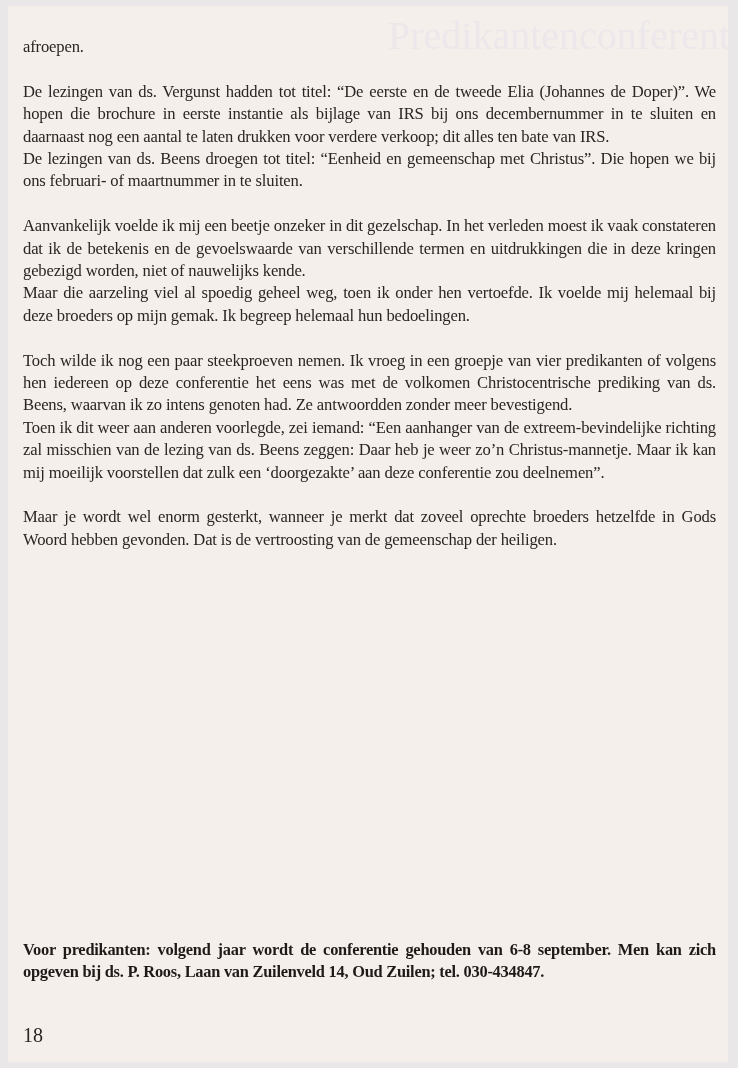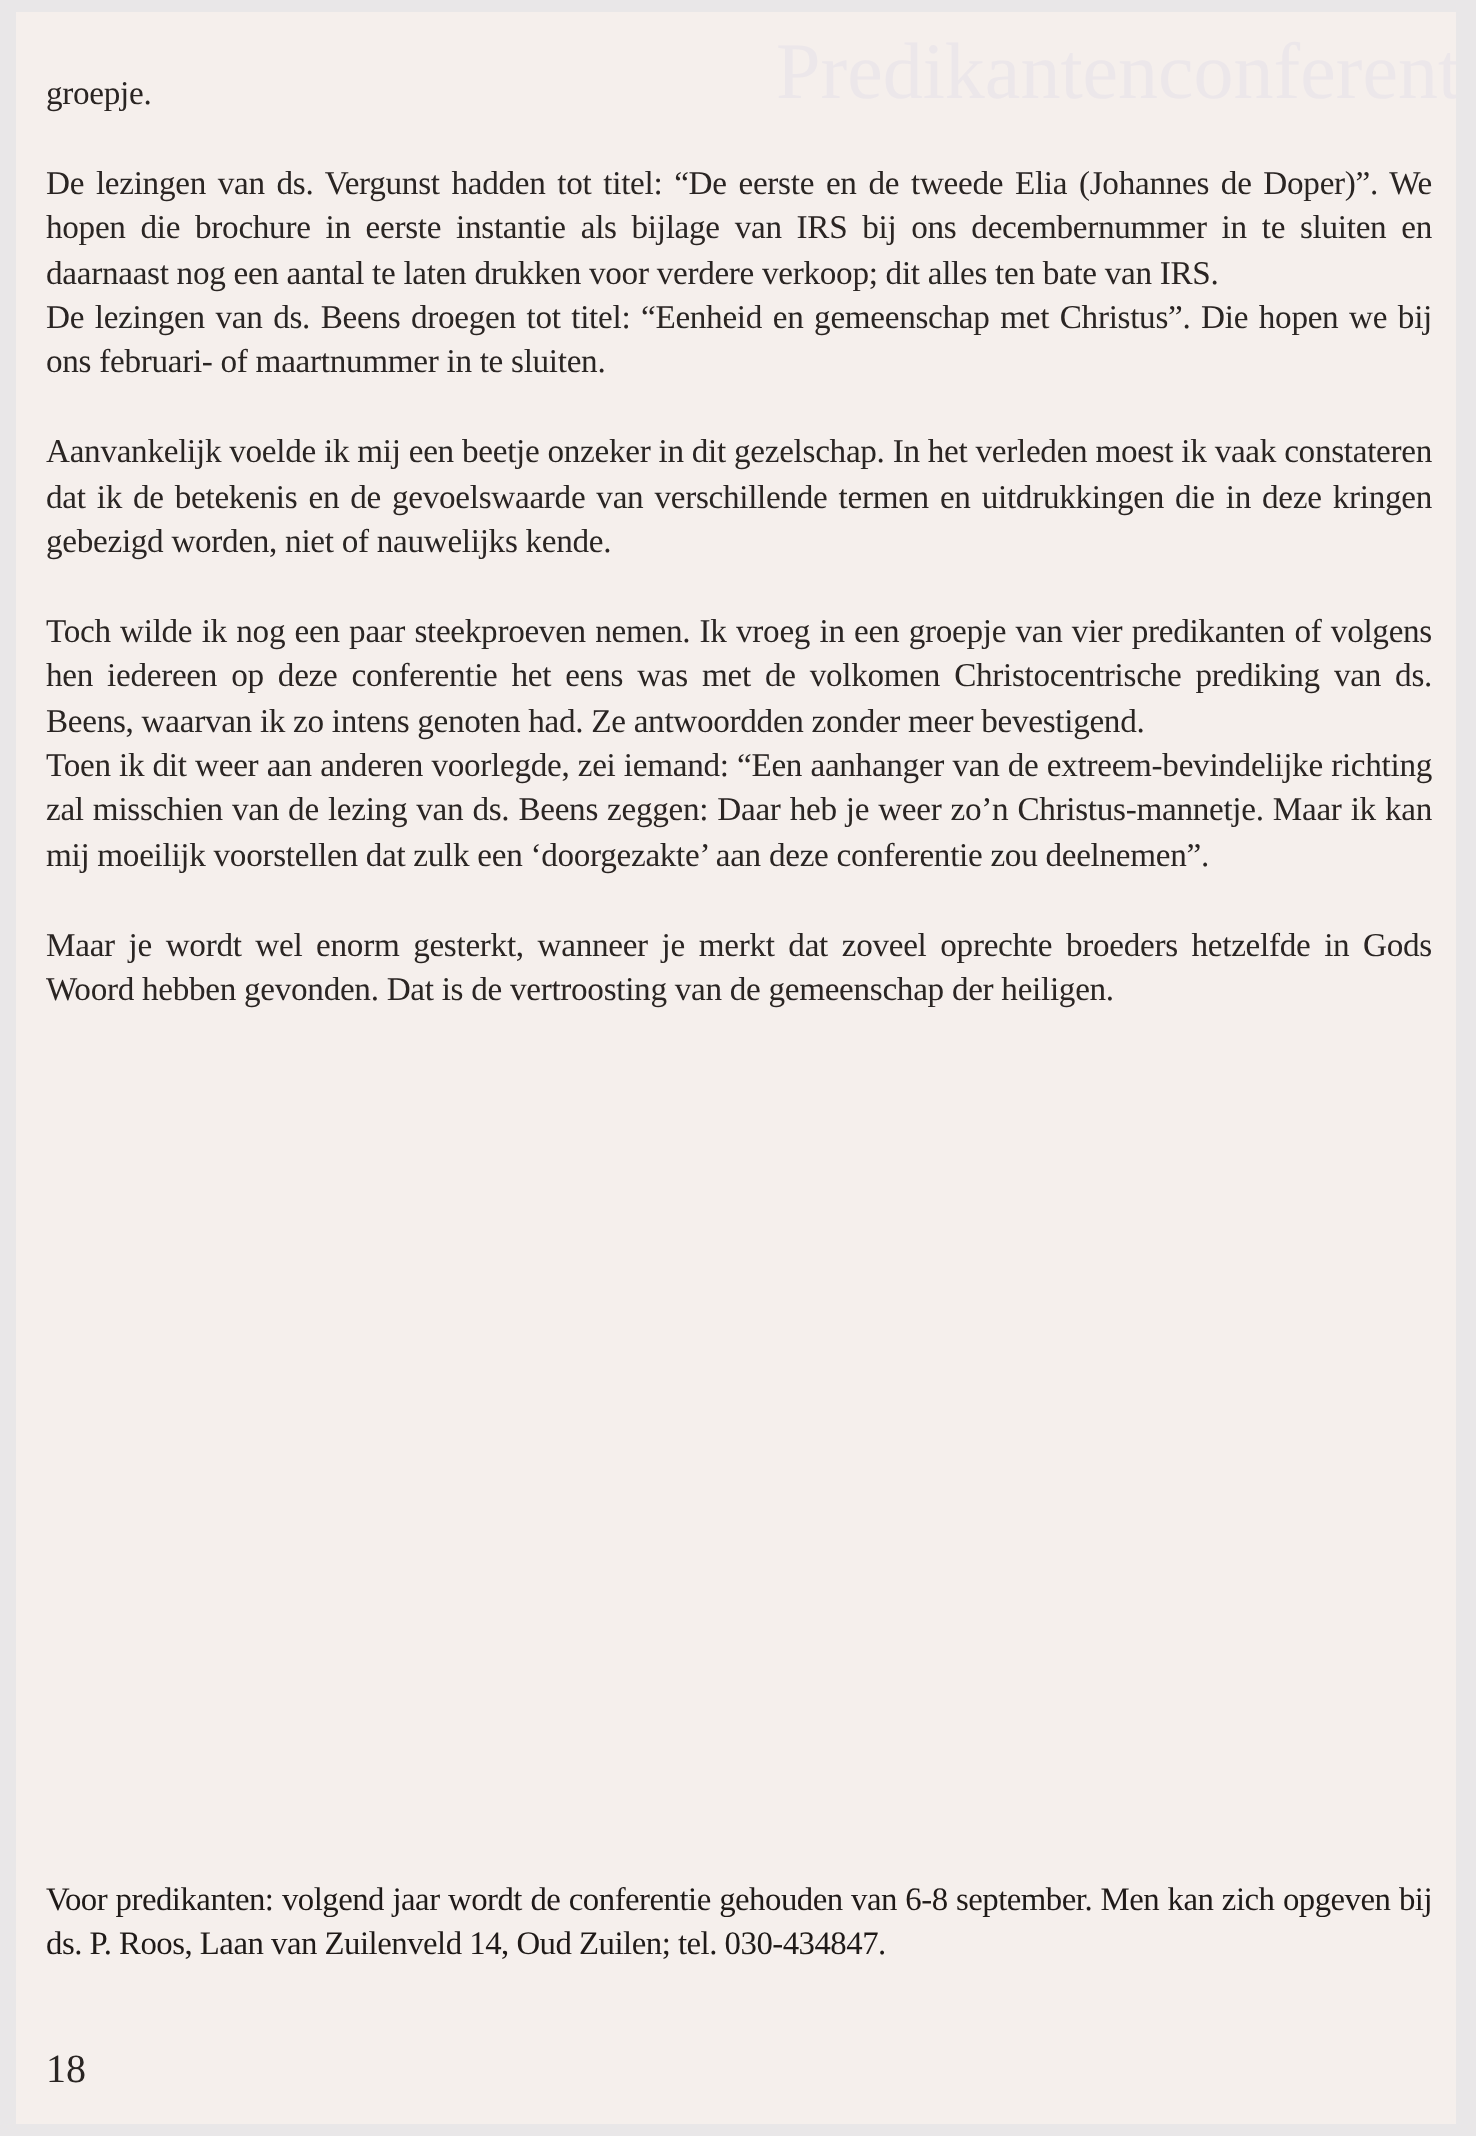--- a/index.html
+++ b/index.html
@@ -50,21 +50,21 @@
     }
     .para .line-block {
       display: block;
     }
     .notice {
       position: absolute;
       left: 15px;
       top: 933px;
       width: 693px;
       font-family: "Liberation Serif", serif;
-      font-weight: normal;
+      font-weight: bold;
       font-size: 16.4px;
       line-height: 22.4px;
       color: #1f1a18;
       text-align: justify;
       letter-spacing: -0.25px;
     }
     .page-number {
       position: absolute;
       left: 15px;
       top: 1018px;
@@ -74,28 +74,29 @@
     }
   </style>
 </head>
 <body>
 
 <div class="paper">
   <div class="ghost-title">Predikantenconferentie in Harmelen</div>
 
   <div class="text">
     <p class="para">
-      <span class="line-block">groepje.</span>
+      <span class="line-block">afroepen.</span>
     </p>
     <p class="para">
       <span class="line-block">De lezingen van ds. Vergunst hadden tot titel: “De eerste en de tweede Elia (Johannes de Doper)”. We hopen die brochure in eerste instantie als bijlage van IRS bij ons decembernummer in te sluiten en daarnaast nog een aantal te laten drukken voor verdere verkoop; dit alles ten bate van IRS.</span>
       <span class="line-block">De lezingen van ds. Beens droegen tot titel: “Eenheid en gemeenschap met Christus”. Die hopen we bij ons februari- of maartnummer in te sluiten.</span>
     </p>
     <p class="para">
       <span class="line-block">Aanvankelijk voelde ik mij een beetje onzeker in dit gezelschap. In het verleden moest ik vaak constateren dat ik de betekenis en de gevoelswaarde van verschillende termen en uitdrukkingen die in deze kringen gebezigd worden, niet of nauwelijks kende.</span>
+      <span class="line-block">Maar die aarzeling viel al spoedig geheel weg, toen ik onder hen vertoefde. Ik voelde mij helemaal bij deze broeders op mijn gemak. Ik begreep helemaal hun bedoelingen.</span>
     </p>
     <p class="para">
       <span class="line-block">Toch wilde ik nog een paar steekproeven nemen. Ik vroeg in een groepje van vier predikanten of volgens hen iedereen op deze conferentie het eens was met de volkomen Christocentrische prediking van ds. Beens, waarvan ik zo intens genoten had. Ze antwoordden zonder meer bevestigend.</span>
       <span class="line-block">Toen ik dit weer aan anderen voorlegde, zei iemand: “Een aanhanger van de extreem-bevindelijke richting zal misschien van de lezing van ds. Beens zeggen: Daar heb je weer zo’n Christus-mannetje. Maar ik kan mij moeilijk voorstellen dat zulk een ‘doorgezakte’ aan deze conferentie zou deelnemen”.</span>
     </p>
     <p class="para">
       <span class="line-block">Maar je wordt wel enorm gesterkt, wanneer je merkt dat zoveel oprechte broeders hetzelfde in Gods Woord hebben gevonden. Dat is de vertroosting van de gemeenschap der heiligen.</span>
     </p>
   </div>
 

